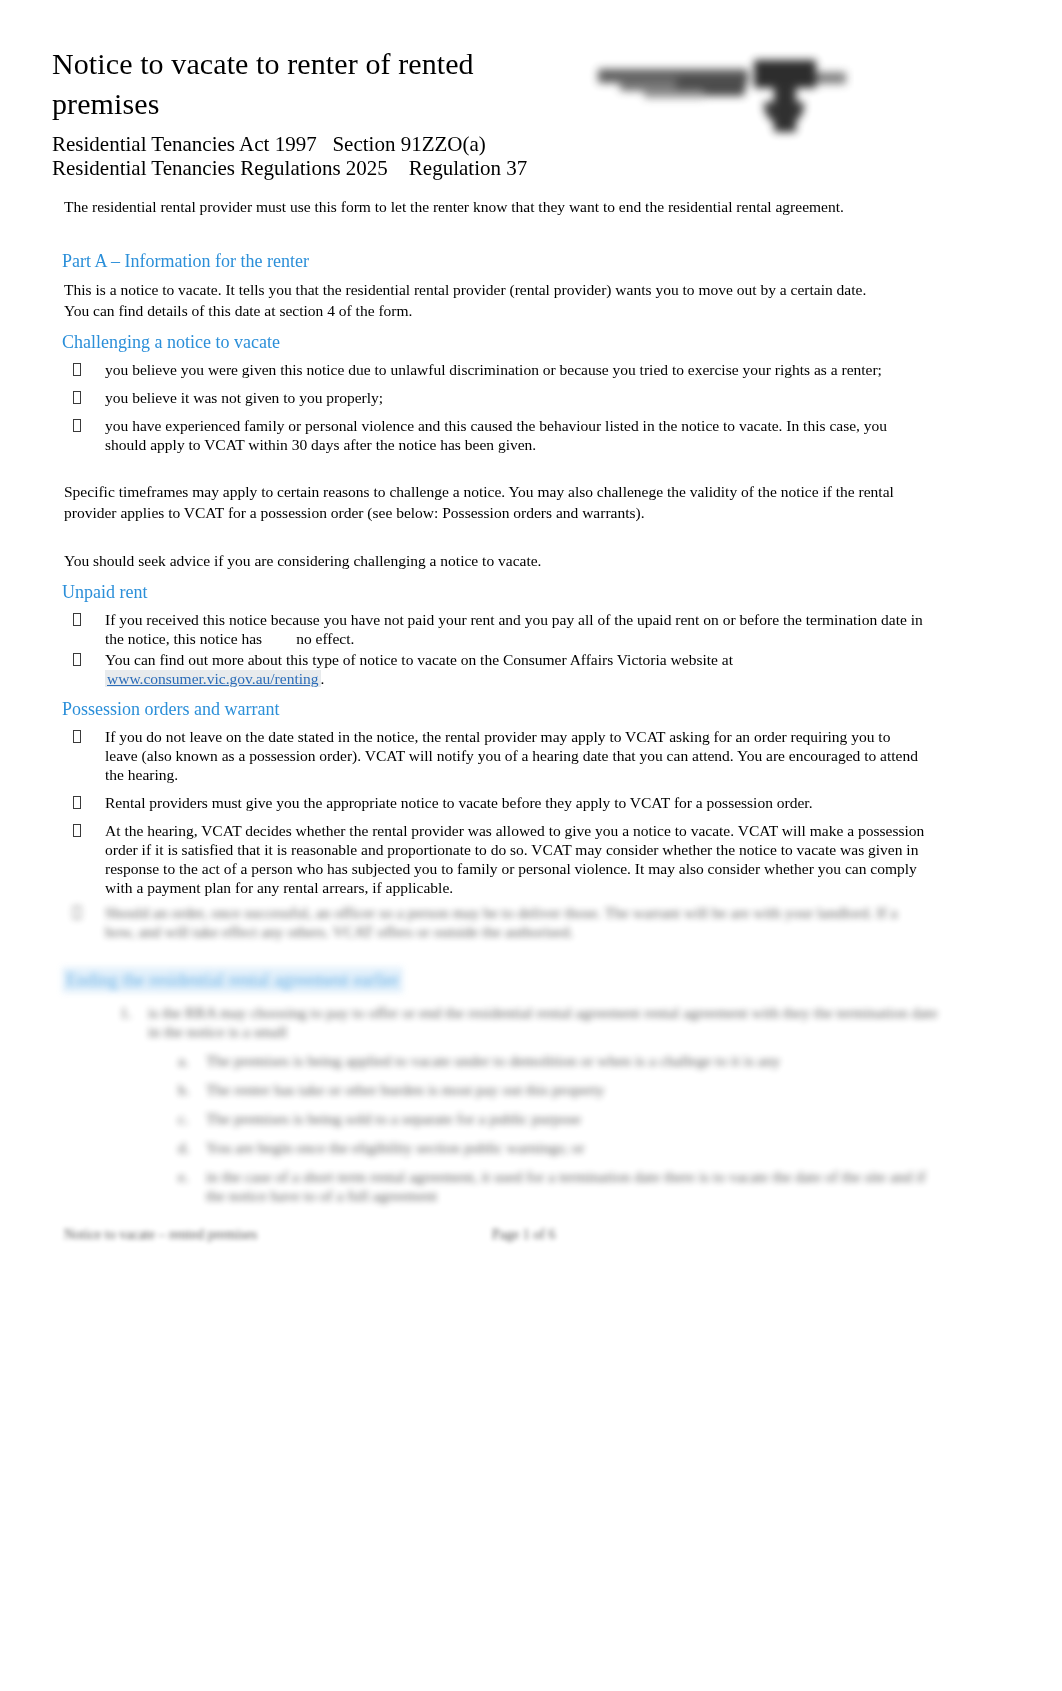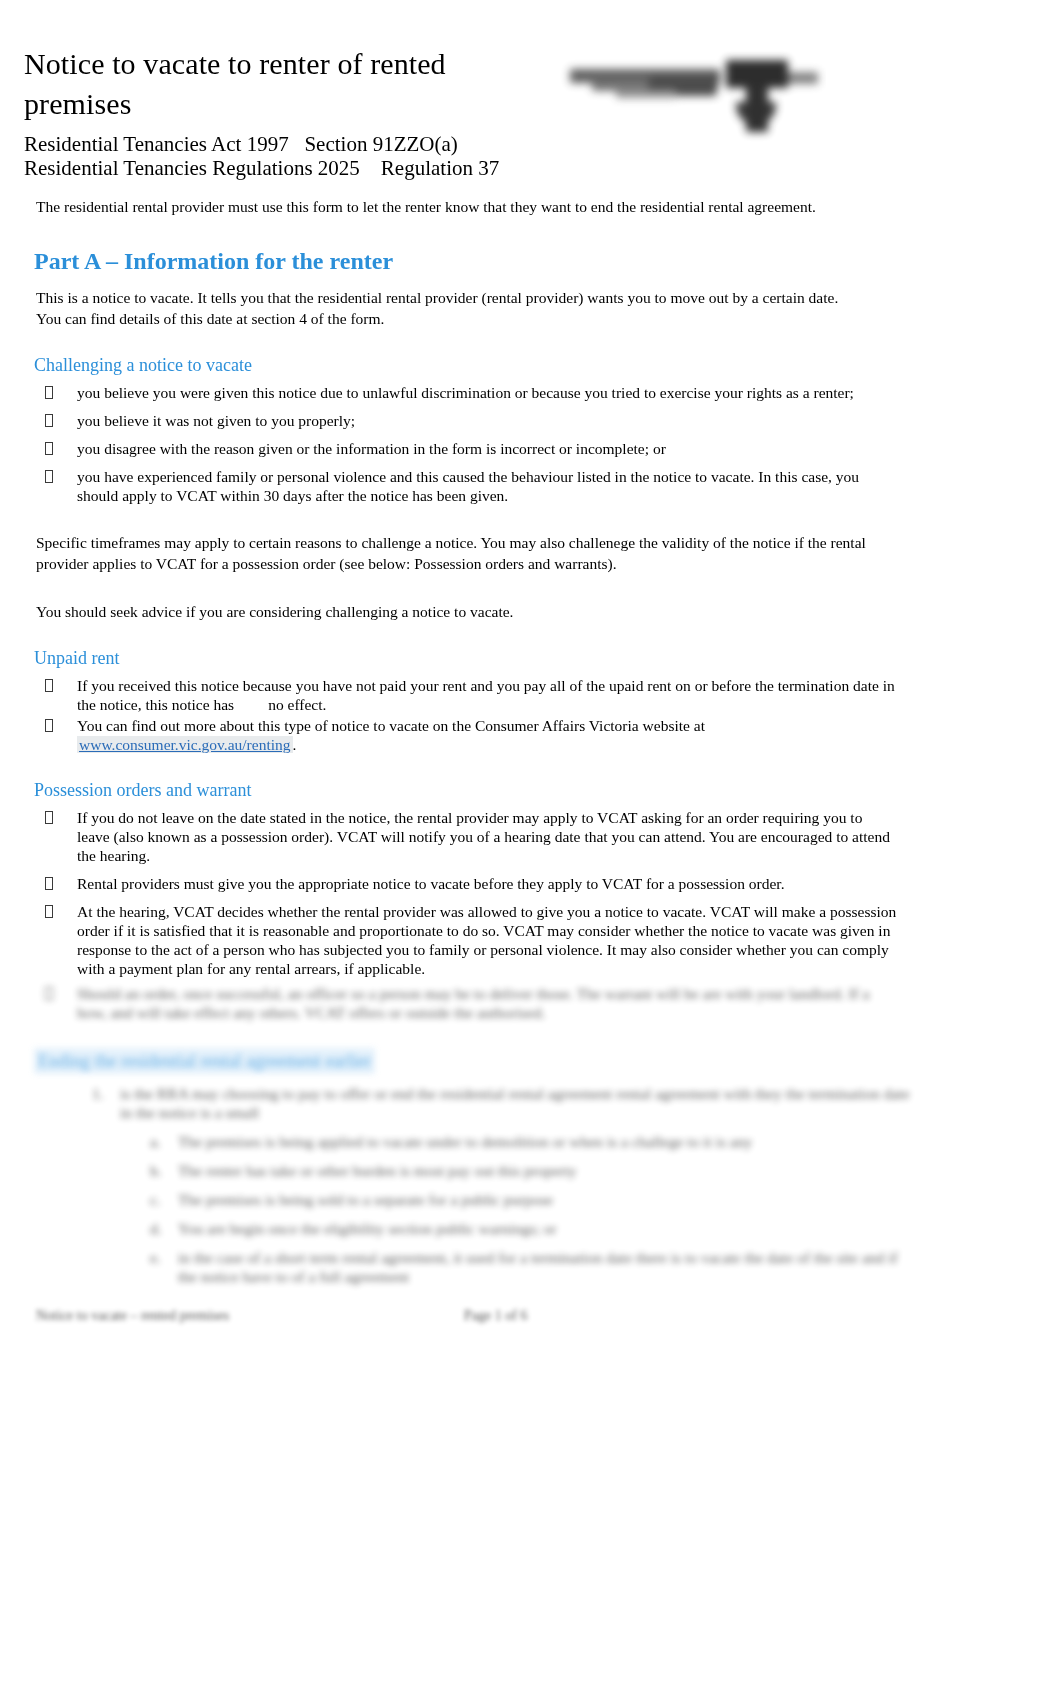--- a/index.html
+++ b/index.html
@@ -16,21 +16,21 @@
   .page {
     position: relative;
     width: 1062px;
     height: 1691px;
     margin: 0 auto;
     background: #ffffff;
     overflow: hidden;
   }
   .content {
     position: absolute;
-    left: 24px;
+    left: 52px;
     top: 44px;
     width: 900px;
   }
 
   
   .doc-header {
     position: relative;
   }
   h1.doc-title {
     font-family: "Liberation Serif", "DejaVu Serif", serif;
@@ -85,32 +85,32 @@
   .intro {
     margin: 16px 0 0 12px;
     width: 790px;
     font-size: 15.5px;
     line-height: 21px;
   }
 
   
   h2.part-heading {
     color: #2b8fd9;
-    font-size: 24px;
+    font-size: 18px;
     line-height: 28px;
-    font-weight: bold;
-    margin: 30px 0 12px 10px;
+    font-weight: normal;
+    margin: 30px 0 4px 10px;
     padding: 0;
   }
   h3.sub-heading {
     color: #2b8fd9;
     font-size: 18px;
     line-height: 24px;
     font-weight: normal;
-    margin: 24px 0 3px 10px;
+    margin: 9px 0 3px 10px;
     padding: 0;
   }
   h3.sub-heading.tight { margin-bottom: 0; }
 
   
   p.body-text {
     margin: 4px 0 0 12px;
     width: 830px;
     font-size: 15.5px;
     line-height: 21px;
@@ -267,24 +267,20 @@
       <li>
         <span class="tofu"></span>
         <span>you believe you were given this notice due to unlawful discrimination or because you tried to exercise your rights as a renter;</span>
       </li>
       <li>
         <span class="tofu"></span>
         <span>you believe it was not given to you properly;</span>
       </li>
       <li>
         <span class="tofu"></span>
-        <span>you disagree with the reason given or the information in the form is incorrect or incomplete; or</span>
-      </li>
-      <li>
-        <span class="tofu"></span>
         <span>you have experienced family or personal violence and this caused the behaviour listed in the notice to vacate. In this case, you should apply to VCAT within 30 days after the notice has been given.</span>
       </li>
     </ul>
 
     <p class="body-text wide gap">Specific timeframes may apply to certain reasons to challenge a notice. You may also challenege the validity of the notice if the rental provider applies to VCAT for a possession order (see below: Possession orders and warrants).</p>
     <p class="body-text gap">You should seek advice if you are considering challenging a notice to vacate.</p>
 
     <h3 class="sub-heading tight">Unpaid rent</h3>
     <ul class="tofu-list tight">
       <li>

